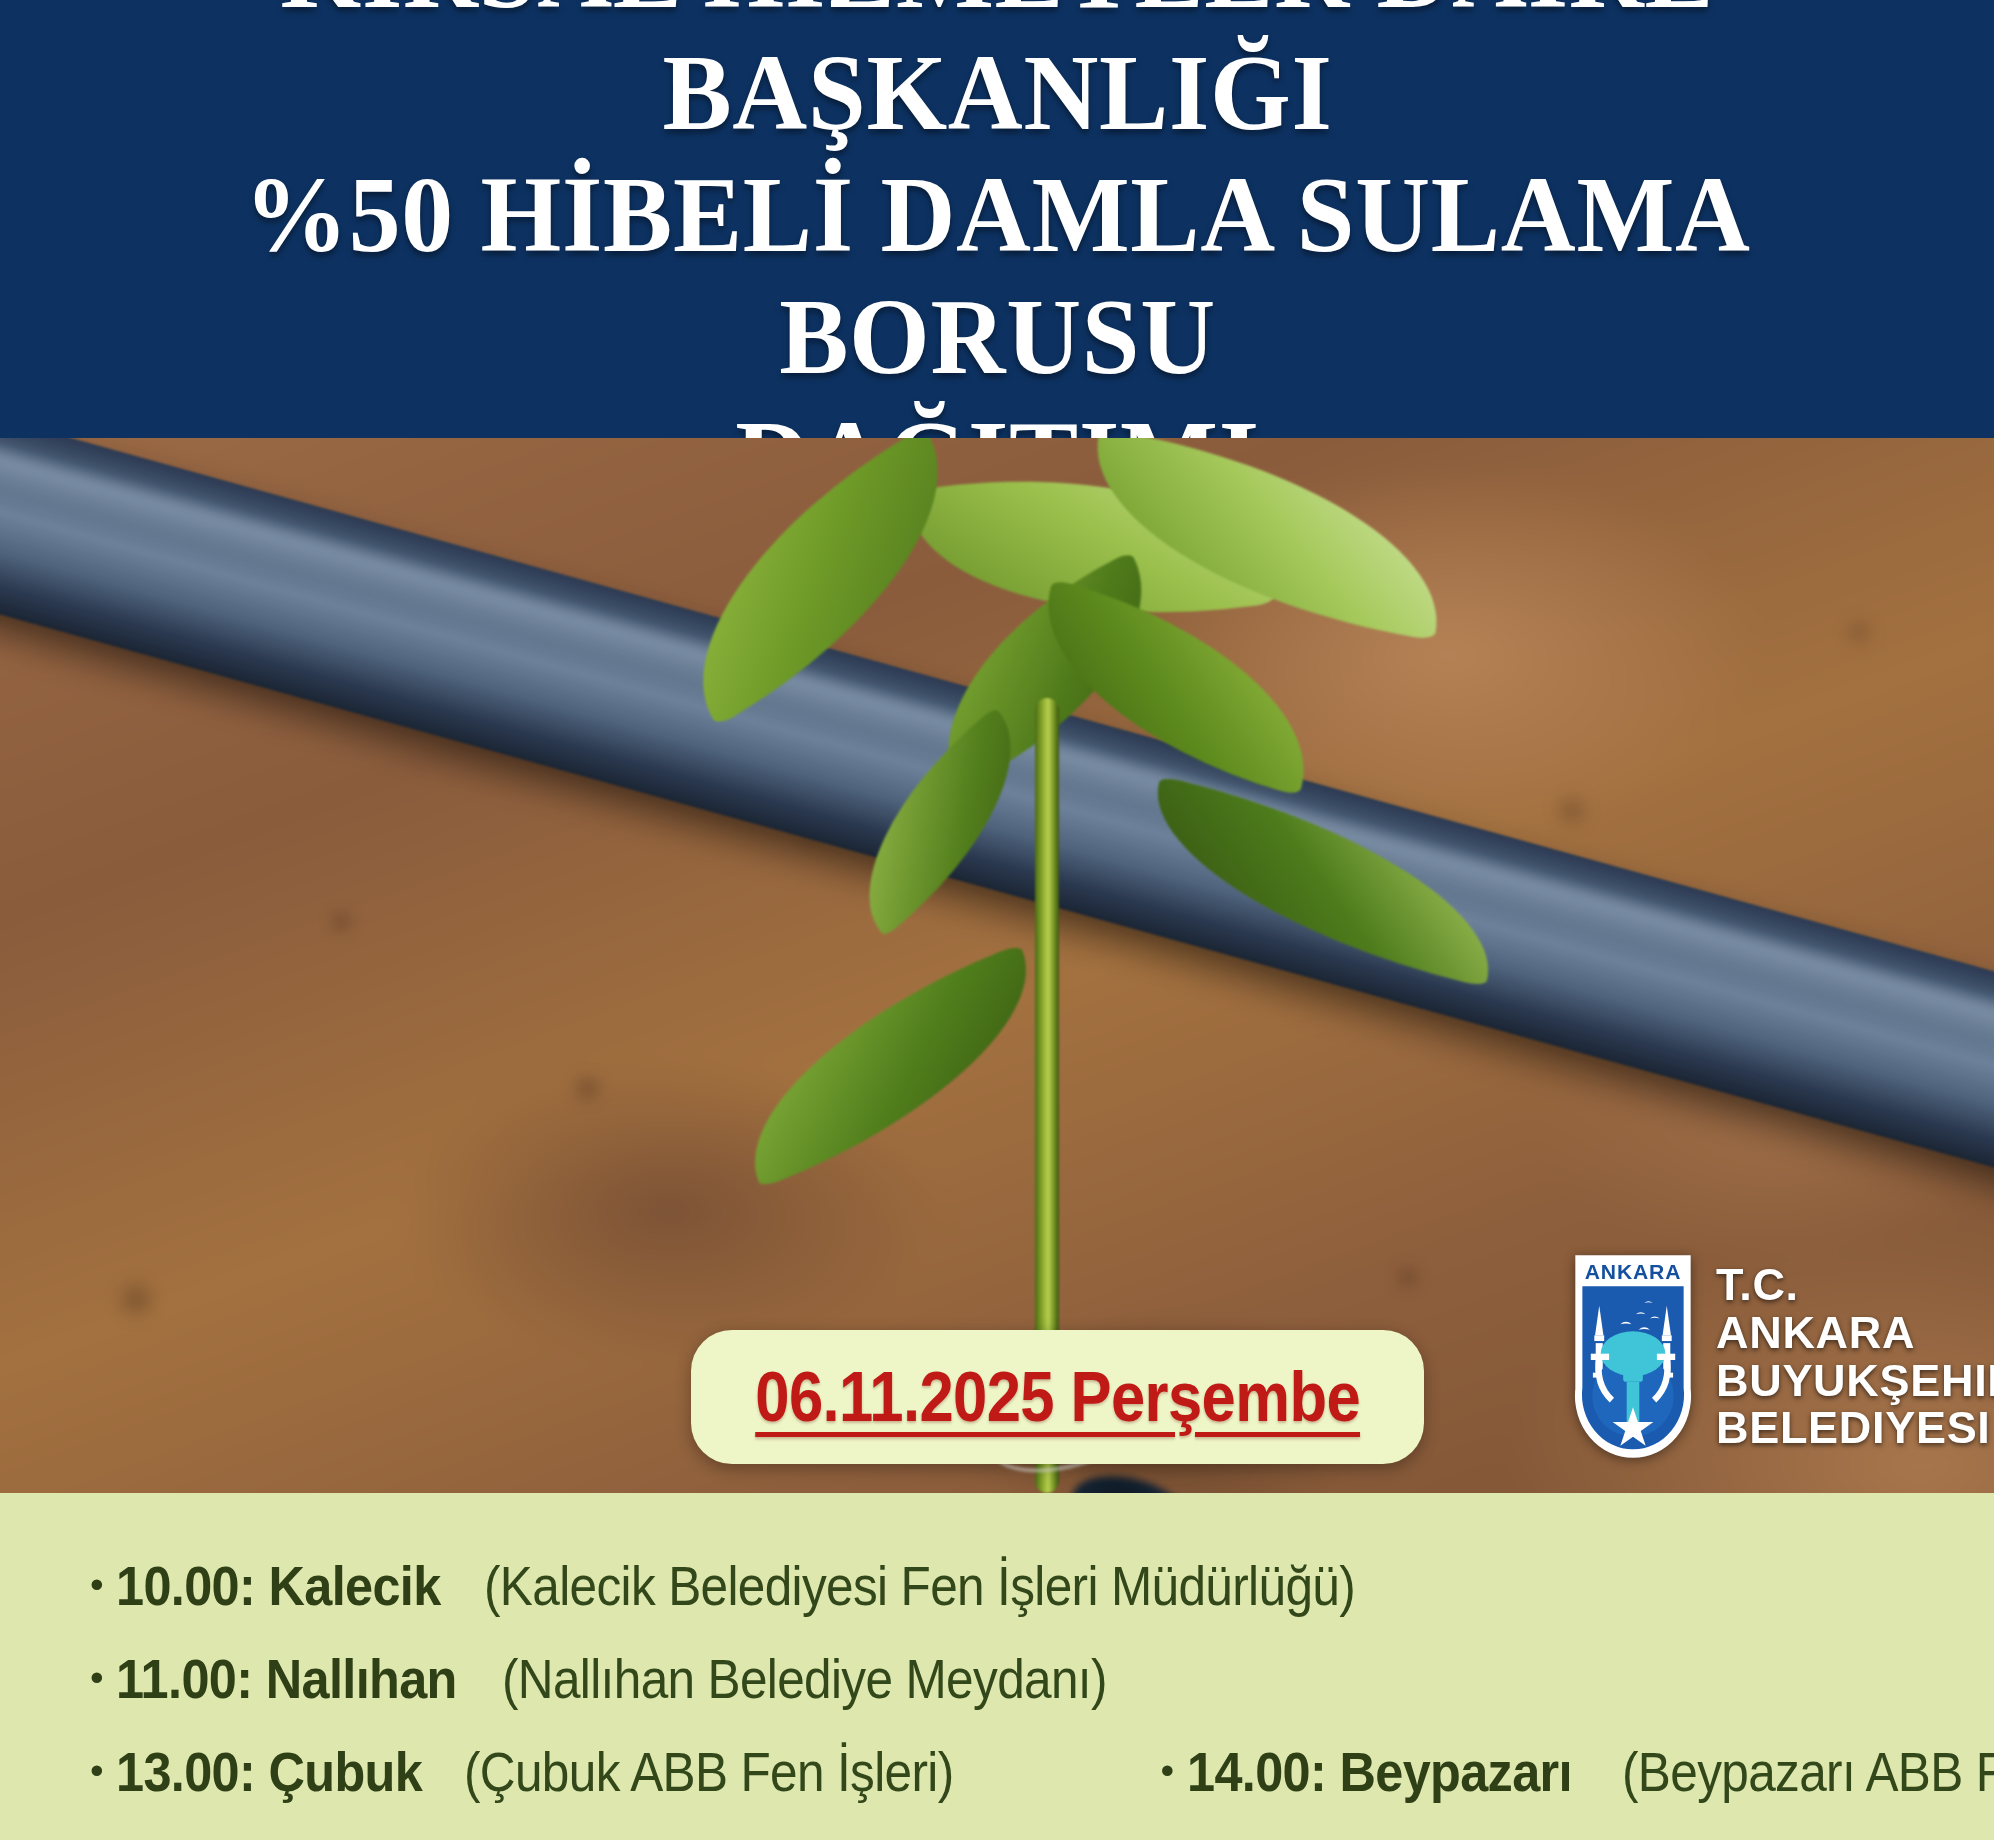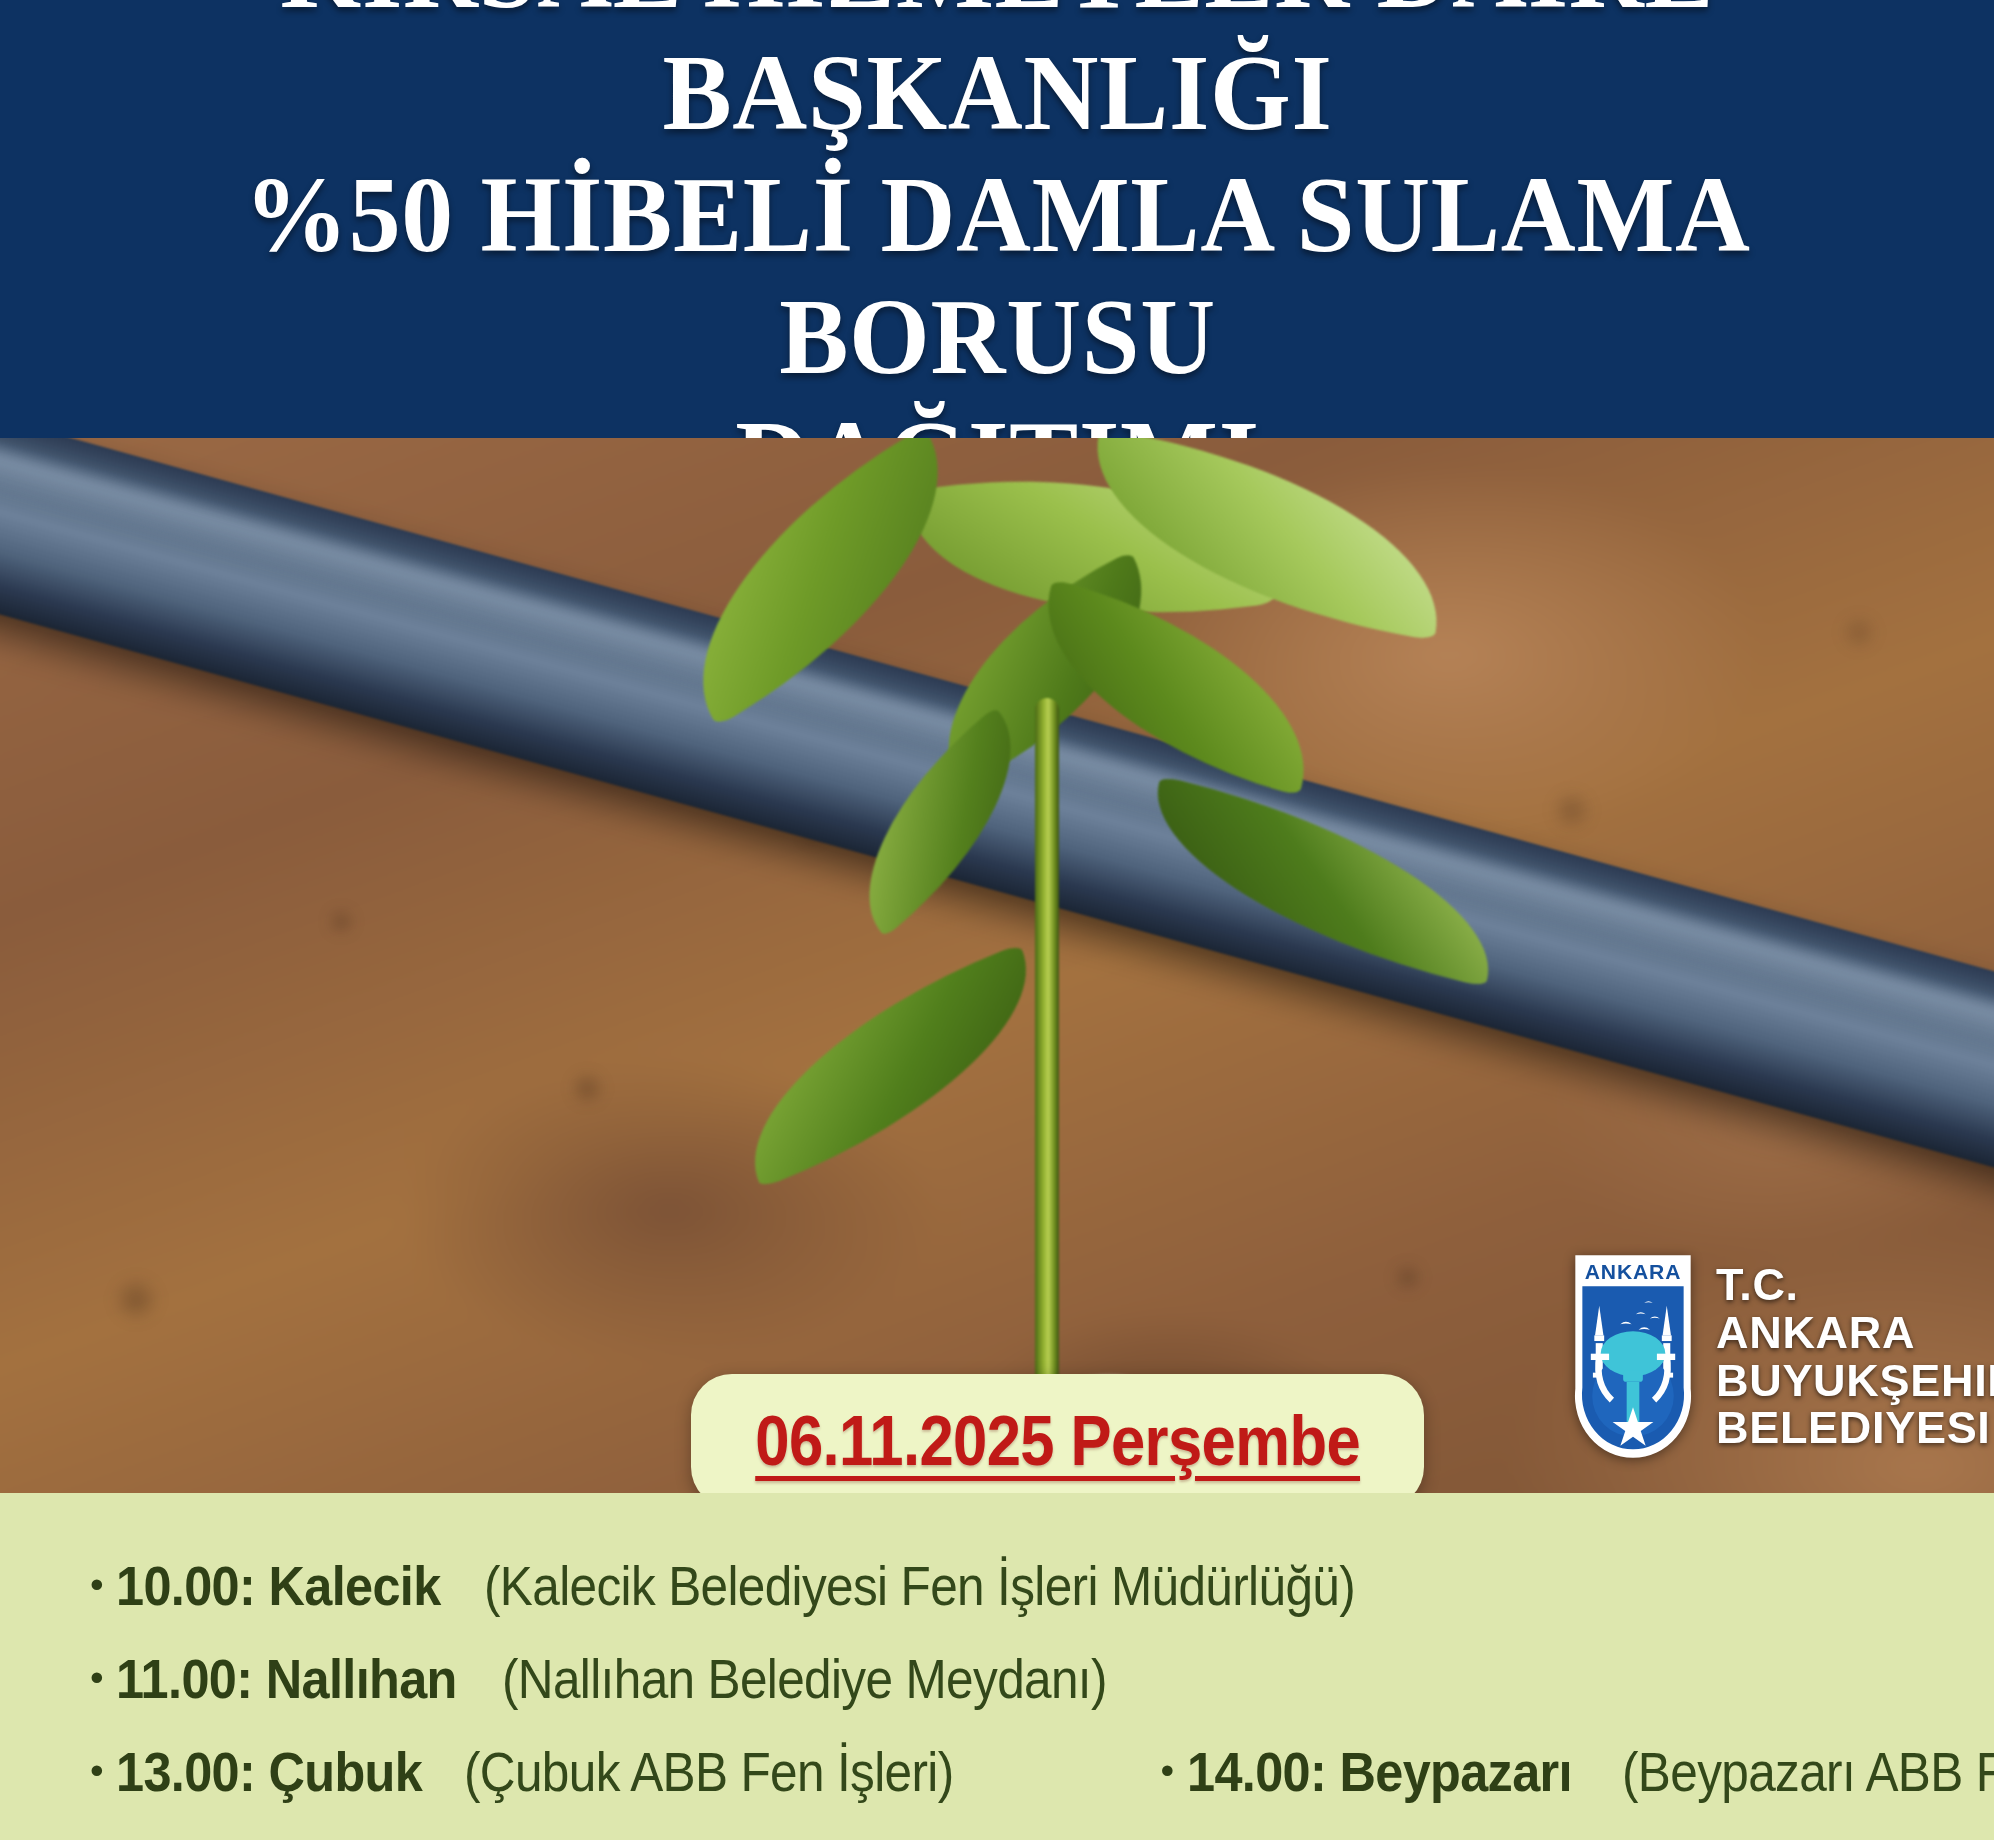--- a/index.html
+++ b/index.html
@@ -176,21 +176,20 @@
   .date-badge{
     position:absolute;
     left:691px; top:1330px;
     width:733px; height:134px;
     background:#eef5c6;
     border-radius:41px;
     display:flex;
     align-items:center;
     justify-content:center;
     box-shadow:0 4.9px 15.5px rgba(0,0,0,.30);
-    margin-top:44px;
   }
   .date-text{
     font-family:"Liberation Sans", sans-serif;
     font-weight:bold;
     font-size:70px;
     line-height:1;
     color:#c01a17;
     letter-spacing:-0.7px;
     transform:scaleX(0.88);
     text-decoration:underline;

